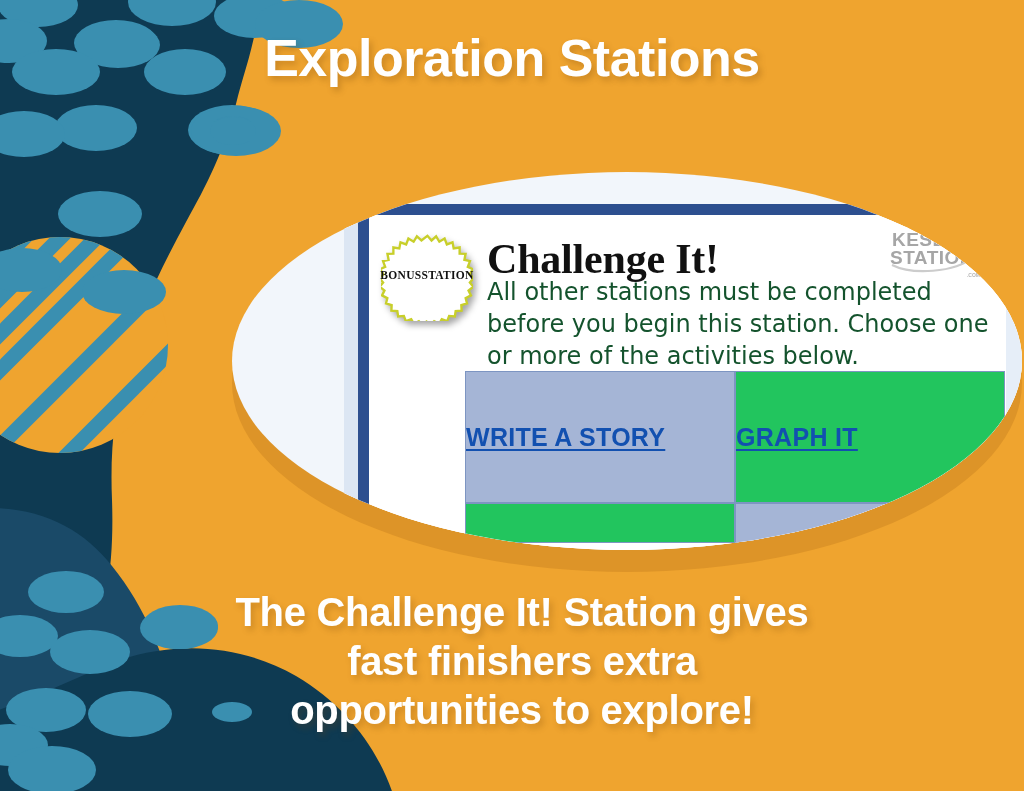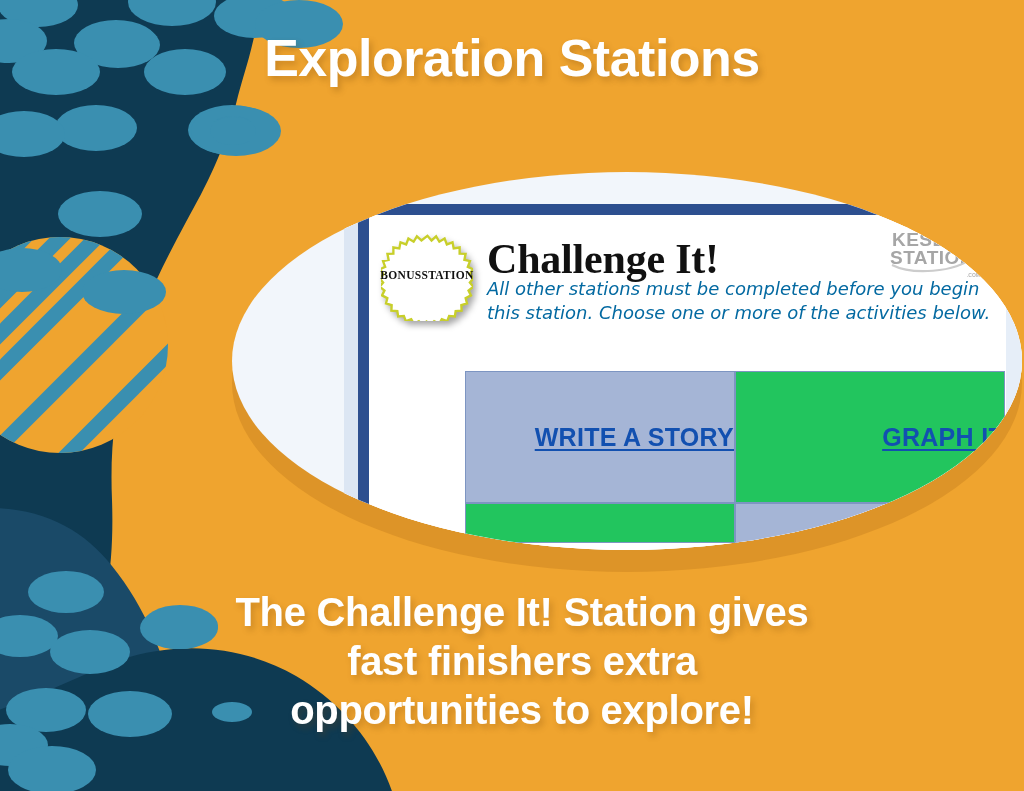--- a/index.html
+++ b/index.html
@@ -110,36 +110,35 @@
   
   .heading{
     position:absolute;left:118px;top:20px;
     font-family:"Liberation Serif", serif;
     font-weight:bold;font-size:42px;color:#111111;
     letter-spacing:-0.2px;
   }
   .para{
     position:absolute;left:118px;top:62px;width:510px;
     font-family:"DejaVu Sans", sans-serif;
-    font-size:18px;color:#0369a1;
+    font-size:24px;color:#14532d;
     line-height:1.33;
-    font-style:italic;
   }
 
   
   .table{
     position:absolute;left:96px;top:156px;
     width:540px;
   }
   .trow{display:flex;}
   .tcell{
     height:132px;
     box-sizing:border-box;
     border:1px solid #7d95c2;
-    display:flex;align-items:center;justify-content:flex-end;
+    display:flex;align-items:center;justify-content:flex-start;
     flex:1 1 0;
   }
   .tcell.dark{background:#a5b5d6;}
   .tcell.light{background:#22c55e;}
   .tlink{
     font-family:"Liberation Sans", sans-serif;
     font-weight:bold;font-size:25px;
     color:#1250b0;
     text-decoration:underline;
     text-underline-offset:3px;

